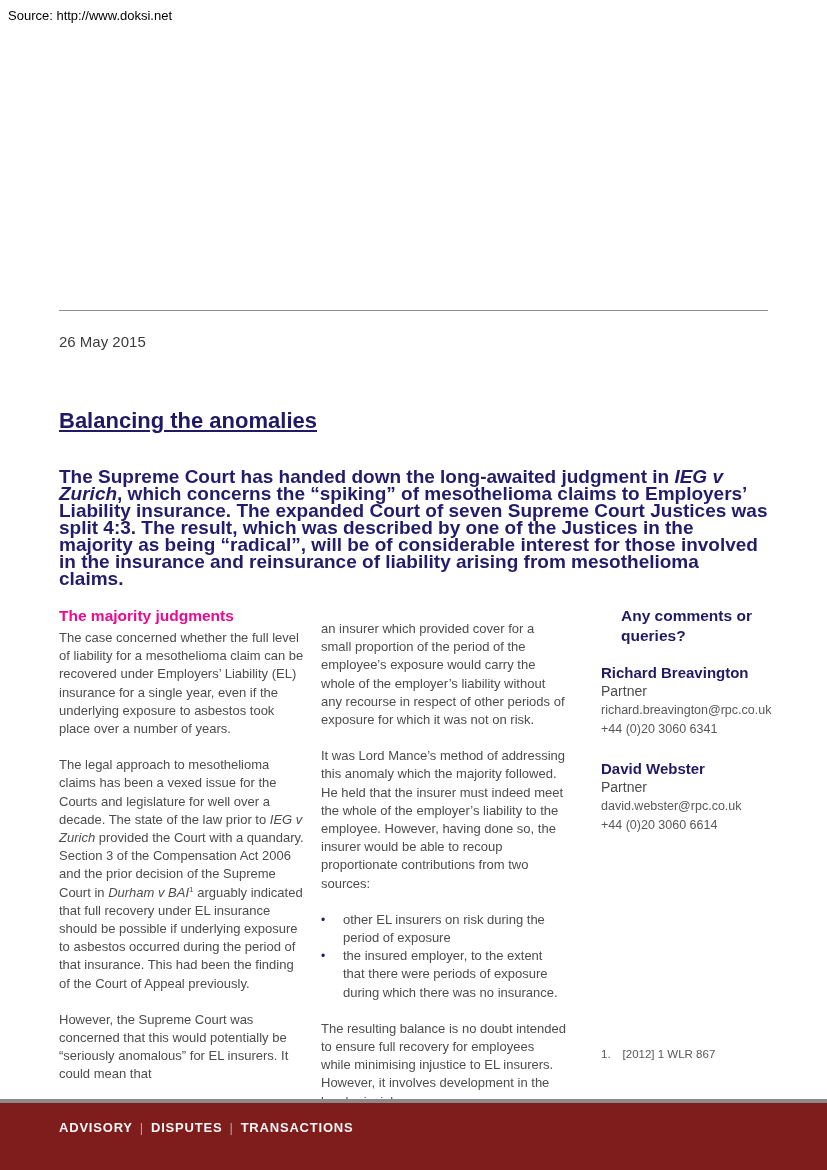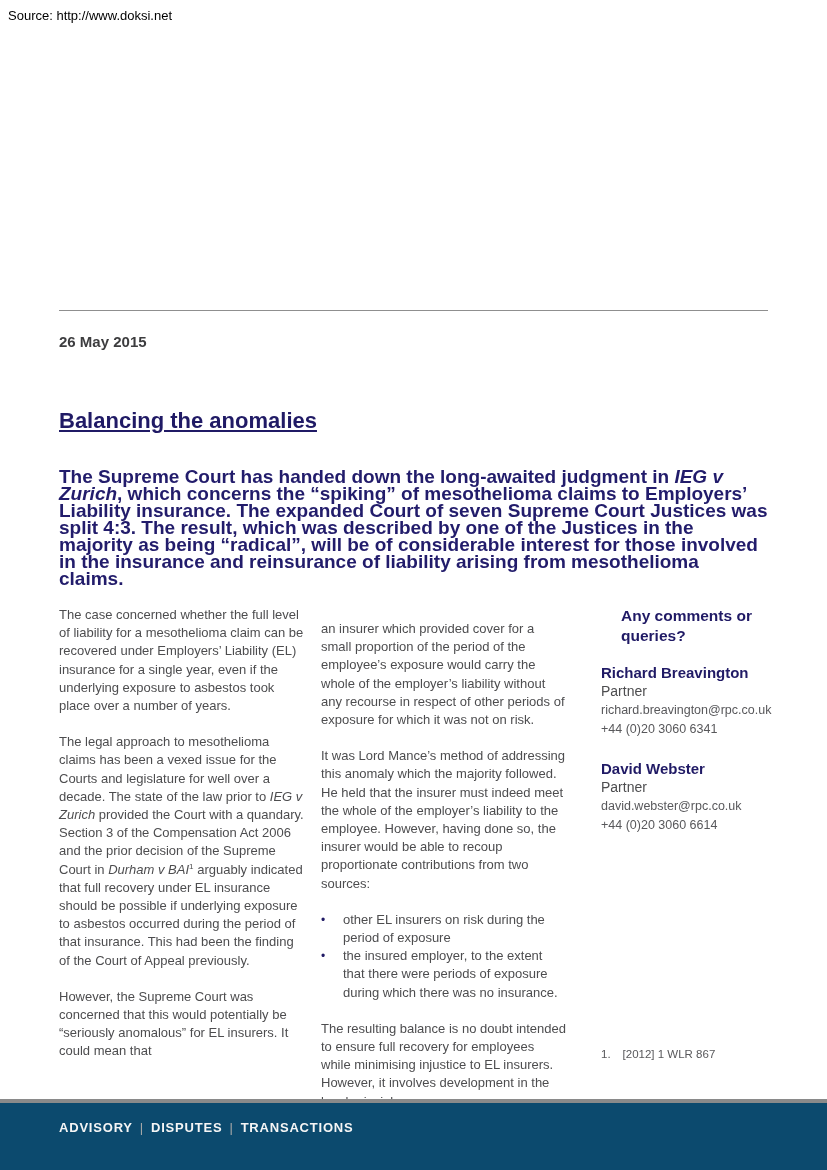--- a/index.html
+++ b/index.html
@@ -50,21 +50,20 @@
     position: absolute;
     left: 59px; top: 310px;
     width: 709px;
     border-top: 1px solid #8f8f8f;
   }
   .pub-date {
     position: absolute;
     left: 59px; top: 333px;
     font-size: 15px;
     color: #3d3d3f;
-    font-weight: bold;
   }
 
   .section-heading {
     position: absolute;
     left: 59px; top: 408px;
     font-size: 22px;
     font-weight: bold;
     color: #201a65;
     text-decoration: underline;
   }
@@ -149,21 +148,21 @@
     color: #58585b;
     display: flex;
   }
   .footnote-num { margin-right: 12px; }
 
   .footer-bar {
     position: absolute;
     left: 0; bottom: 0;
     width: 100%;
     height: 67px;
-    background: #0c4a6e;
+    background: #7f1d1d;
     border-top: 4px solid #8a8a8a;
     box-sizing: content-box;
     padding-top: 0;
   }
   .footer-line {
     margin: 17px 0 0 59px;
     font-size: 13px;
     font-weight: bold;
     letter-spacing: 0.8px;
     color: #f5f5f5;
@@ -185,20 +184,21 @@
   <div class="title-divider"></div>
   <div class="pub-date">26 May 2015</div>
 
   <h2 class="section-heading" style="margin:0;">Balancing the anomalies</h2>
 
   <p class="intro" style="margin:0;"><span>The Supreme Court has handed down the long-awaited judgment in </span><span style="font-style: italic;">IEG v Zurich</span><span>, which concerns the “spiking” of mesothelioma claims to Employers’ Liability insurance. The expanded Court of seven Supreme Court Justices was split 4:3. The result, which was described by one of the Justices in the majority as being “radical”, will be of considerable interest for those involved in the insurance and reinsurance of liability arising from mesothelioma claims.</span></p>
 
   <div class="columns">
 
     <div class="col-main">
+      <h3 class="col-heading magenta" style="margin-top:0;">The majority judgments</h3>
       <p class="body-text">The case concerned whether the full level of liability for a mesothelioma claim can be recovered under Employers’ Liability (EL) insurance for a single year, even if the underlying exposure to asbestos took place over a number of years.</p>
       <p class="body-text"><span>The legal approach to mesothelioma claims has been a vexed issue for the Courts and legislature for well over a decade. The state of the law prior to </span><span style="font-style: italic;">IEG v Zurich</span><span> provided the Court with a quandary. Section 3 of the Compensation Act 2006 and the prior decision of the Supreme Court in </span><span style="font-style: italic;">Durham v BAI</span><sup>1</sup><span> arguably indicated that full recovery under EL insurance should be possible if underlying exposure to asbestos occurred during the period of that insurance. This had been the finding of the Court of Appeal previously.</span></p>
       <p class="body-text">However, the Supreme Court was concerned that this would potentially be “seriously anomalous” for EL insurers. It could mean that</p>
     </div>
 
     <div class="col-mid">
       <p class="body-text" style="margin-top:14px;">an insurer which provided cover for a small proportion of the period of the employee’s exposure would carry the whole of the employer’s liability without any recourse in respect of other periods of exposure for which it was not on risk.</p>
       <p class="body-text">It was Lord Mance’s method of addressing this anomaly which the majority followed. He held that the insurer must indeed meet the whole of the employer’s liability to the employee. However, having done so, the insurer would be able to recoup proportionate contributions from two sources:</p>
       <div class="bullet-list">
         <div class="bullet-item">

